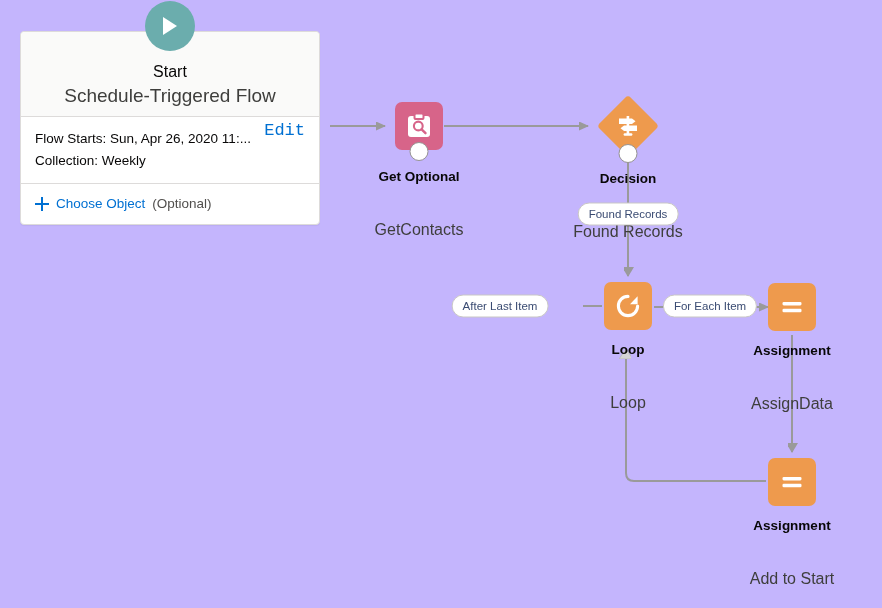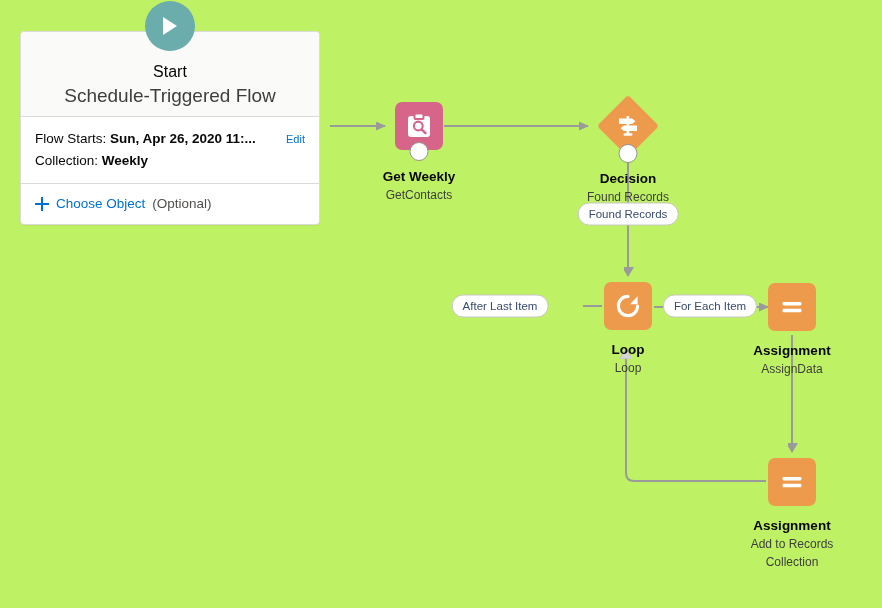--- a/index.html
+++ b/index.html
@@ -7,21 +7,21 @@
     margin: 0; padding: 0;
     width: 882px; height: 608px;
     background: #ffffff;
     font-family: "Liberation Sans", sans-serif;
     -webkit-font-smoothing: antialiased;
   }
   #canvas {
     position: relative;
     width: 882px; height: 608px;
     overflow: hidden;
-    background: #bef264;
+    background: #c4b5fd;
   }
   #wires {
     position: absolute; left: 0; top: 0;
     width: 882px; height: 608px;
     pointer-events: none;
   }
 
   
   .start-card {
     position: absolute;
@@ -68,28 +68,29 @@
     padding: 11px 14px 11px 14px;
     border-bottom: 1px solid #dddbda;
     position: relative;
   }
   .start-row {
     font-size: 13.5px;
     color: #080707;
     line-height: 22px;
     white-space: nowrap;
   }
-  .start-row b { font-weight: bold; }
+  .start-row b { font-weight: normal; }
   .edit-link {
     position: absolute;
-    right: 14px; top: 11px;
-    font-size: 11px;
+    right: 14px; top: 3px;
+    font-size: 17px;
     color: #0070d2;
     line-height: 22px;
     cursor: pointer;
+    font-family: Liberation Mono, monospace;
   }
   .start-foot {
     padding: 10px 14px;
     font-size: 13.5px;
     line-height: 20px;
     display: flex;
     align-items: center;
     gap: 7px;
     cursor: pointer;
   }
@@ -156,23 +157,24 @@
   }
   .node-label {
     font-size: 13.5px;
     font-weight: bold;
     color: #080707;
     line-height: 18px;
     margin-top: 11px;
   }
   .node-label.gap { margin-top: 18px; }
   .node-name {
-    font-size: 12px;
+    font-size: 16px;
     color: #3e3e3c;
     line-height: 18px;
+    margin-top: 35px;
   }
 
   
   .pill {
     position: absolute;
     transform: translate(-50%, -50%);
     background: #ffffff;
     border: 1px solid #c9c7c5;
     border-radius: 12px;
     padding: 3px 10px 4px 10px;
@@ -259,21 +261,21 @@
       <div class="sq pink">
         <svg width="30" height="30" viewBox="0 0 30 30" aria-hidden="true">
           <rect x="4" y="5" width="22" height="21" rx="3" fill="#ffffff"></rect>
           <rect x="10.5" y="2.5" width="9" height="5.5" rx="1.6" fill="#ffffff" stroke="#D76489" stroke-width="2"></rect>
           <circle cx="14.3" cy="15" r="4.4" fill="none" stroke="#D76489" stroke-width="2.1"></circle>
           <line x1="17.6" y1="18.3" x2="21.5" y2="22.2" stroke="#D76489" stroke-width="2.4" stroke-linecap="round"></line>
         </svg>
       </div>
       <div class="conn-dot"></div>
     </div>
-    <div class="node-label gap">Get Weekly</div>
+    <div class="node-label gap">Get Optional</div>
     <div class="node-name">GetContacts</div>
   </div>
 
   <div class="node" style="left:628px; top:102px;">
     <div class="node-shape-wrap">
       <div class="diamond">
         <svg width="26" height="26" viewBox="0 0 26 26" aria-hidden="true">
           <rect x="11.6" y="3" width="2.6" height="18" fill="#ffffff"></rect>
           <path d="M4 5.5 H17 L20.5 8.3 L17 11.1 H4 Z" fill="#ffffff"></path>
           <path d="M22 12.4 H9 L5.5 15.2 L9 18 H22 Z" fill="#ffffff"></path>
@@ -316,21 +318,21 @@
   <div class="node" style="left:792px; top:458px;">
     <div class="node-shape-wrap">
       <div class="sq orange2">
         <svg width="30" height="30" viewBox="0 0 30 30" aria-hidden="true">
           <rect x="5.5" y="10" width="19" height="3.4" rx="1.3" fill="#ffffff"></rect>
           <rect x="5.5" y="16.8" width="19" height="3.4" rx="1.3" fill="#ffffff"></rect>
         </svg>
       </div>
     </div>
     <div class="node-label">Assignment</div>
-    <div class="node-name">Add to Records</div>
+    <div class="node-name">Add to Start</div>
     <div class="node-name">Collection</div>
   </div>
 
   <div class="pill" style="left:628px; top:214px;">Found Records</div>
 
   <div class="pill" style="left:500px; top:306px;text-align:right;">After Last Item</div>
 
   <div class="pill" style="left:710px; top:306px;text-align:center;">For Each Item</div>
 
 </div>

